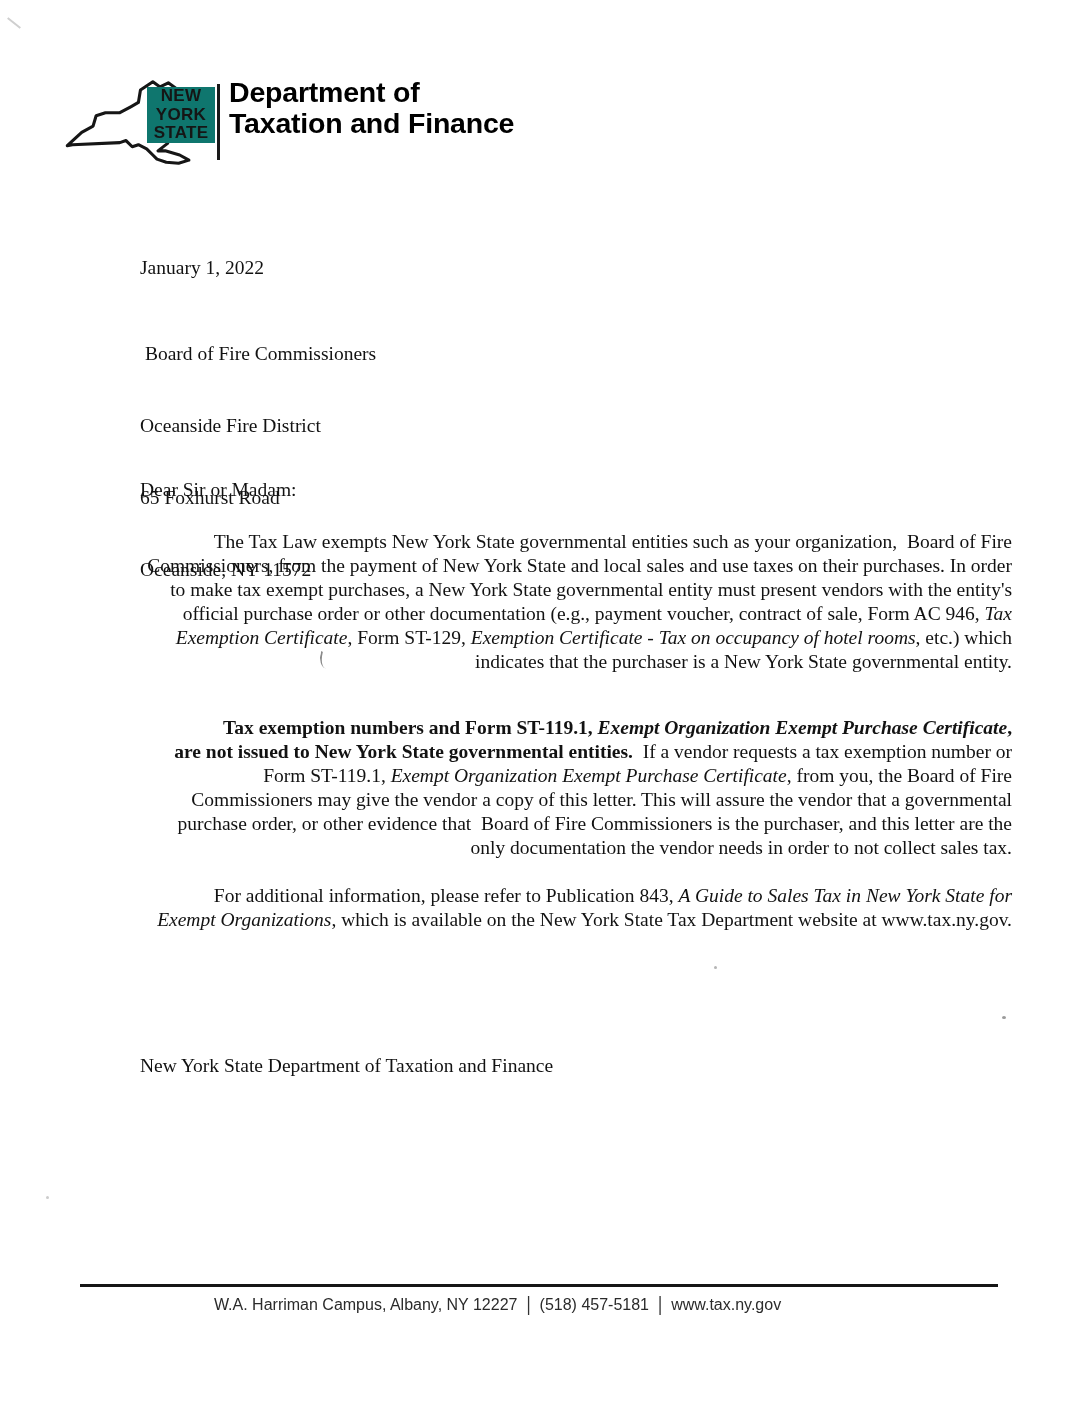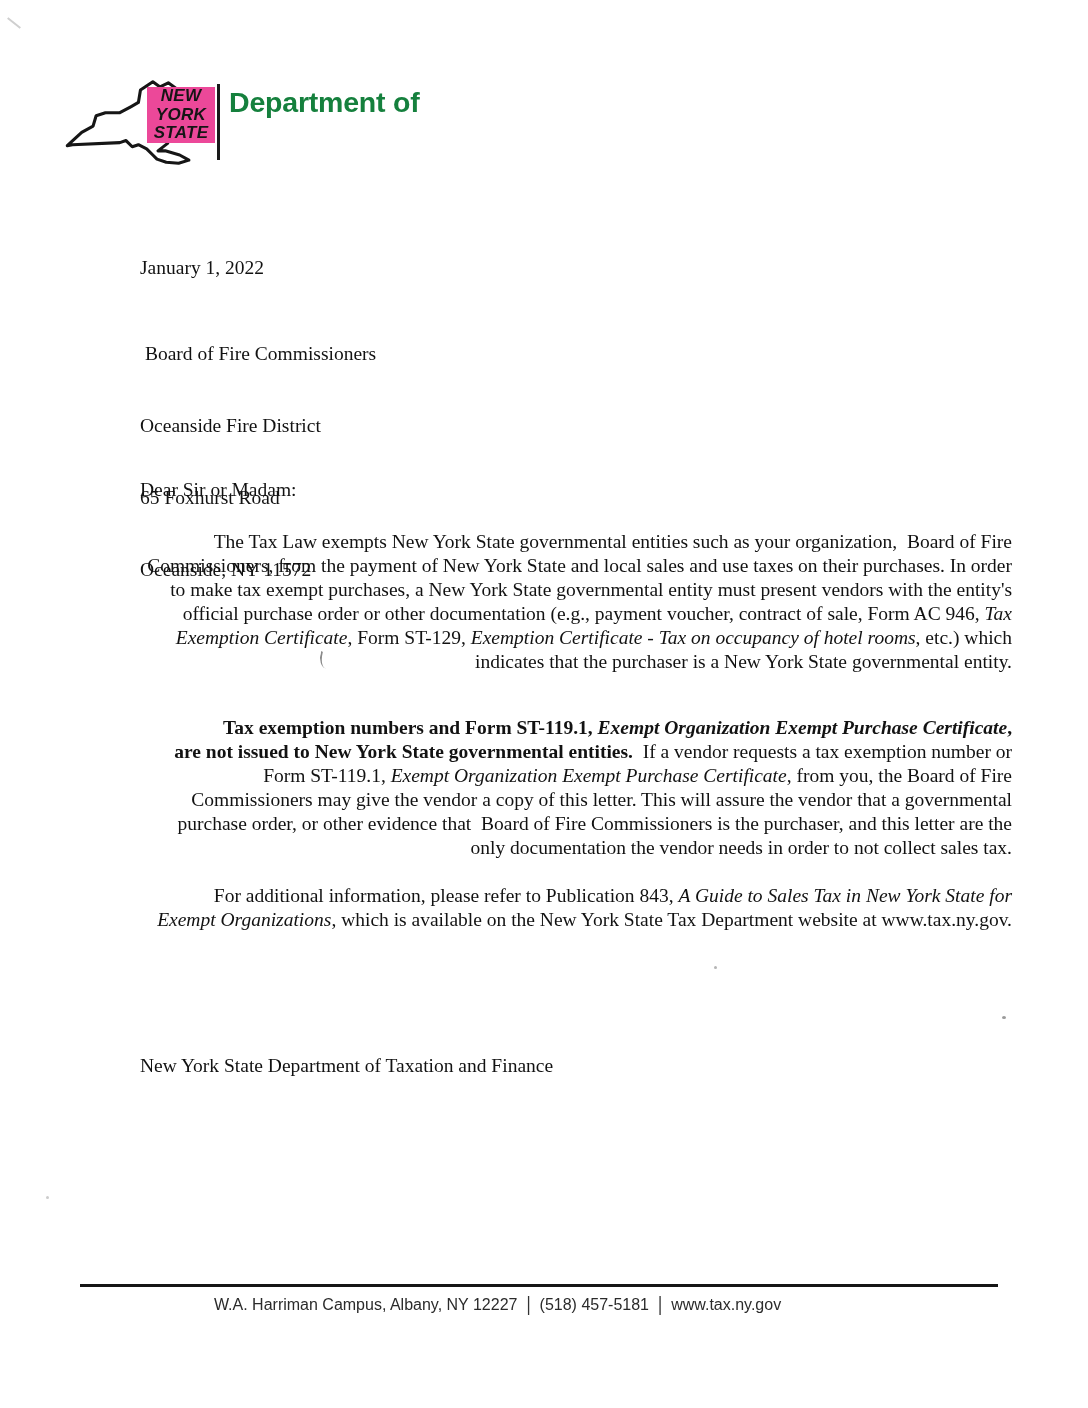--- a/index.html
+++ b/index.html
@@ -15,27 +15,27 @@
 
   
   .nys-map { left: 58px; top: 74px; width: 134px; height: 96px; }
   .logo-wordmark {
     left: 147px; top: 87px; width: 68px;
     font-family: "Liberation Sans", sans-serif;
     font-weight: bold; font-size: 17px; line-height: 18.5px;
     color: #151515; text-align: center; letter-spacing: 0.3px;
     background: transparent;
   }
-  .logo-wordmark div { background: #ec4899; font-style: italic; }
+  .logo-wordmark div { background: #0f766e; }
   .logo-divider { left: 217px; top: 84px; width: 3px; height: 76px; background: #1a1a1a; }
   .agency-name {
-    left: 229px; top: 87px;
+    left: 229px; top: 77px;
     font-family: "Liberation Sans", sans-serif;
     font-weight: bold; font-size: 28.5px; line-height: 31px;
-    color: #15803d; letter-spacing: -0.2px;
+    color: #000000; letter-spacing: -0.2px;
   }
 
   
   .serif-block { left: 140px; width: 872px; font-size: 19.5px; line-height: 24px; white-space: pre-wrap; }
   .date-block      { top: 256px; }
   .recipient-block { top: 294px; }
   .salutation-block{ top: 478px; }
   .para            { text-align: right; }
   .p1 { top: 530px; text-indent: 58px; }
   .p2 { top: 716px; text-indent: 70px; }
@@ -81,20 +81,21 @@
 <div class="abs logo-wordmark">
   <div>NEW</div>
   <div>YORK</div>
   <div>STATE</div>
 </div>
 
 <div class="abs logo-divider"></div>
 
 <div class="abs agency-name">
   <div>Department of</div>
+  <div>Taxation and Finance</div>
 </div>
 
 <div class="abs serif-block date-block">January 1, 2022</div>
 
 <div class="abs serif-block recipient-block">
   <div> Board of Fire Commissioners</div>
   <div>Oceanside Fire District</div>
   <div>65 Foxhurst Road</div>
   <div>Oceanside, NY 11572</div>
 </div>

